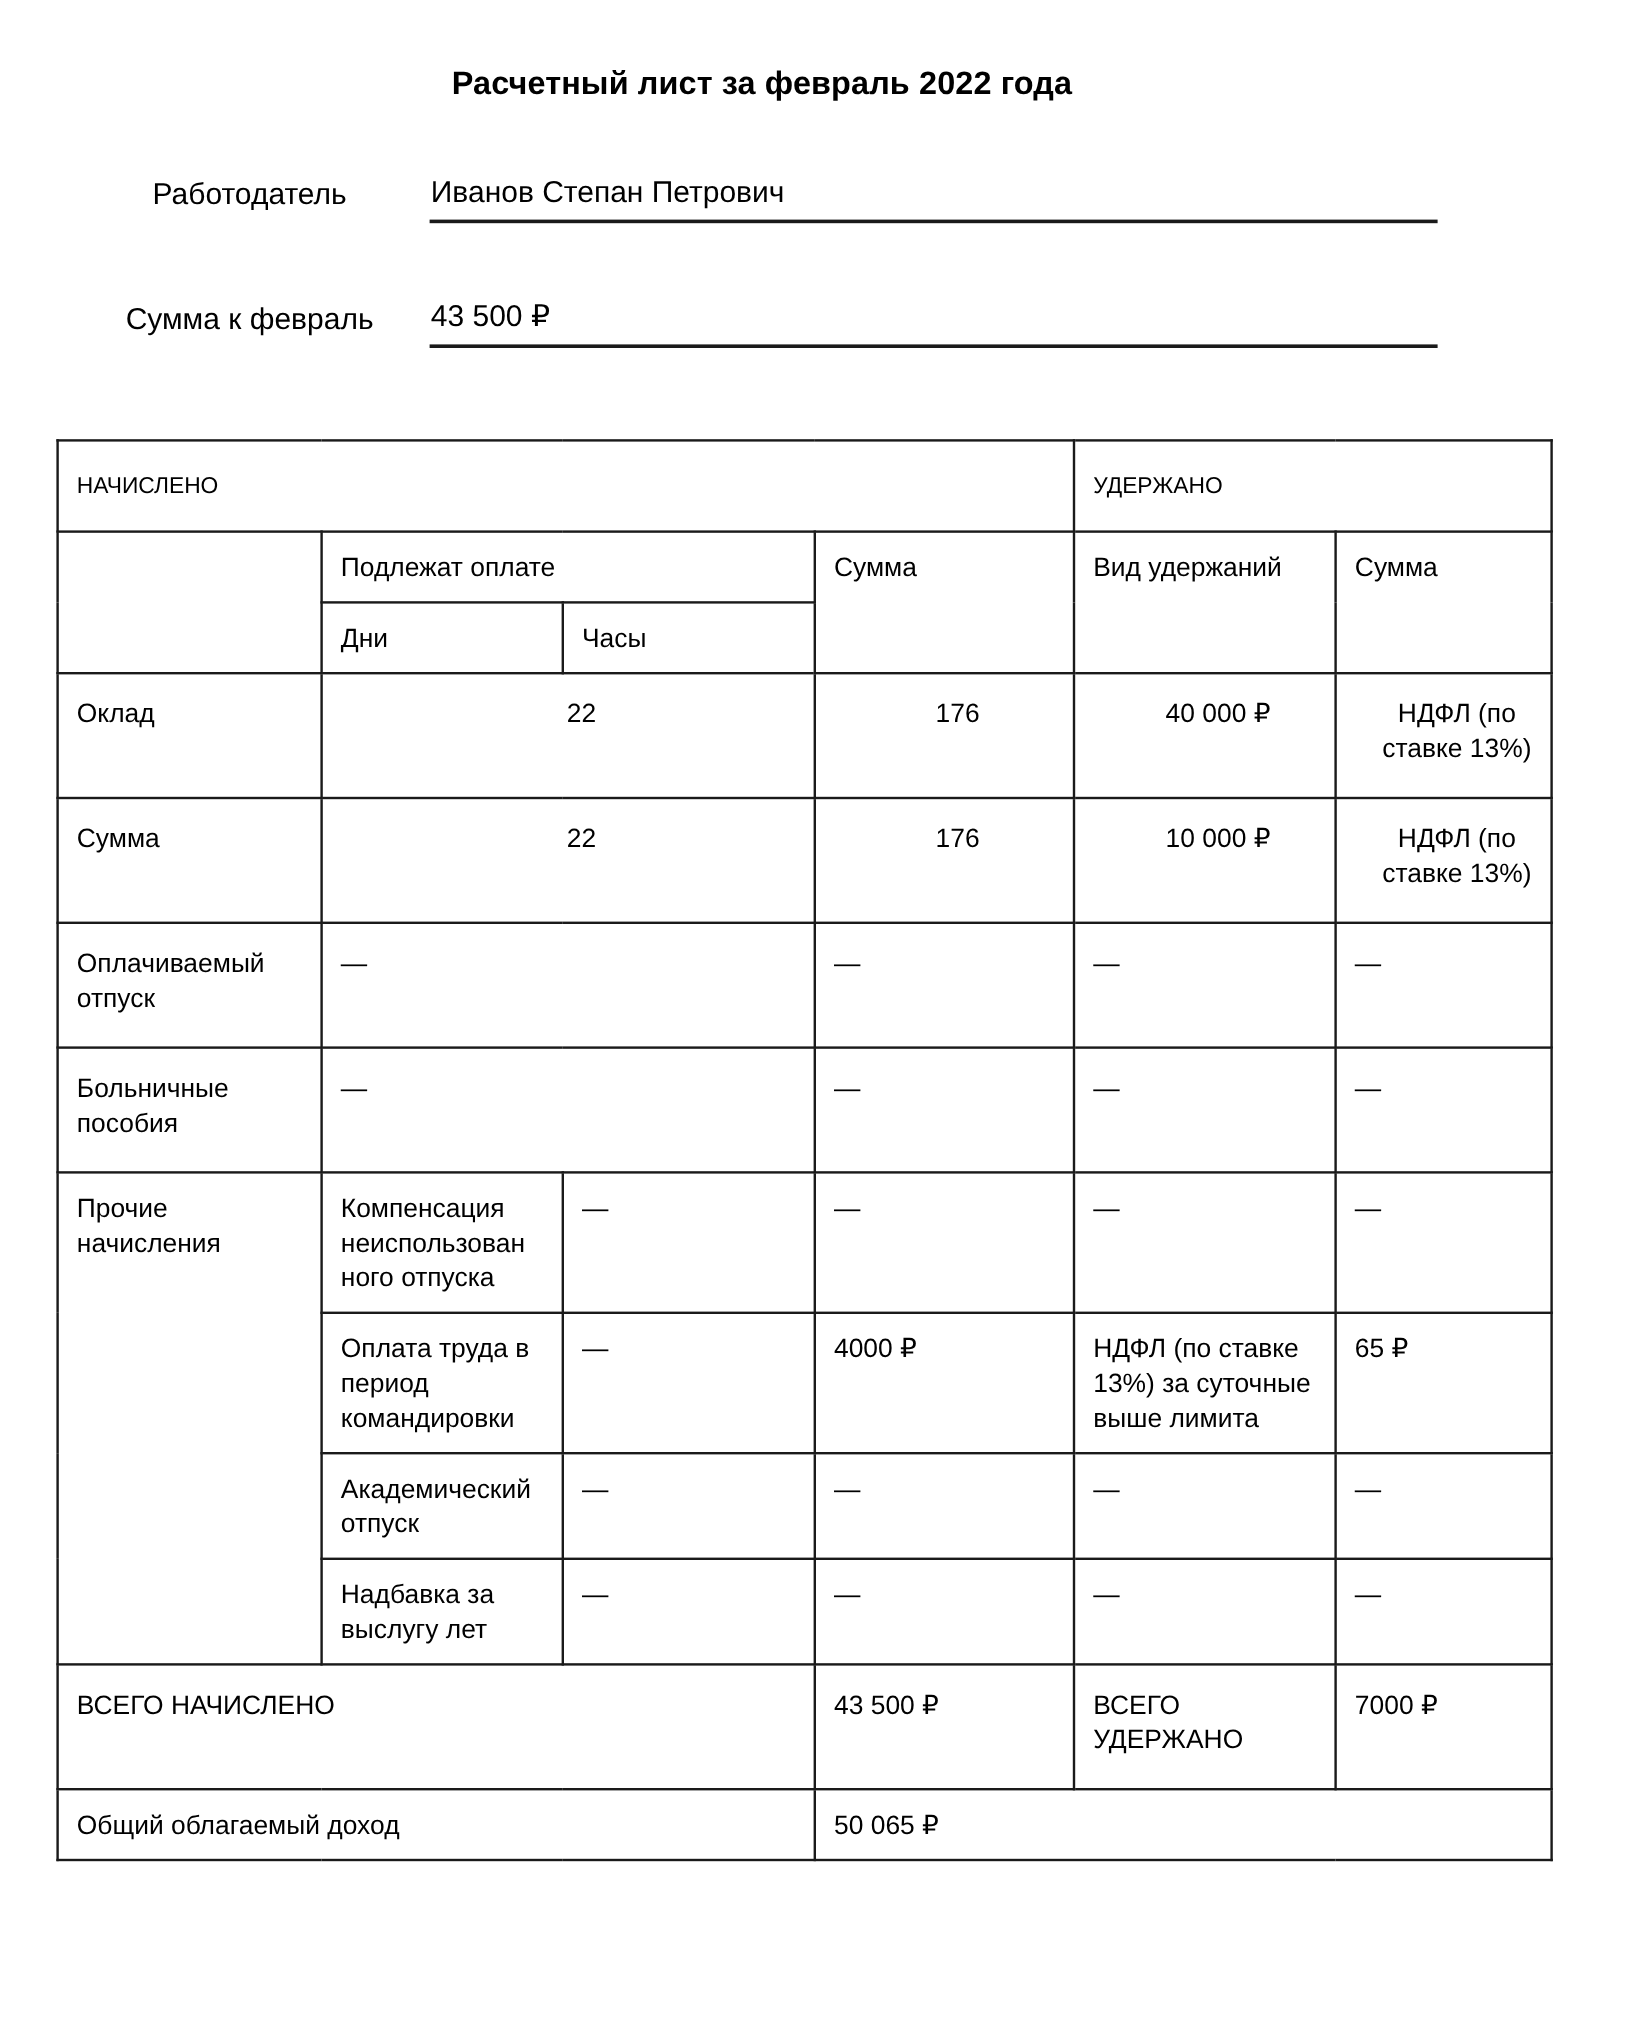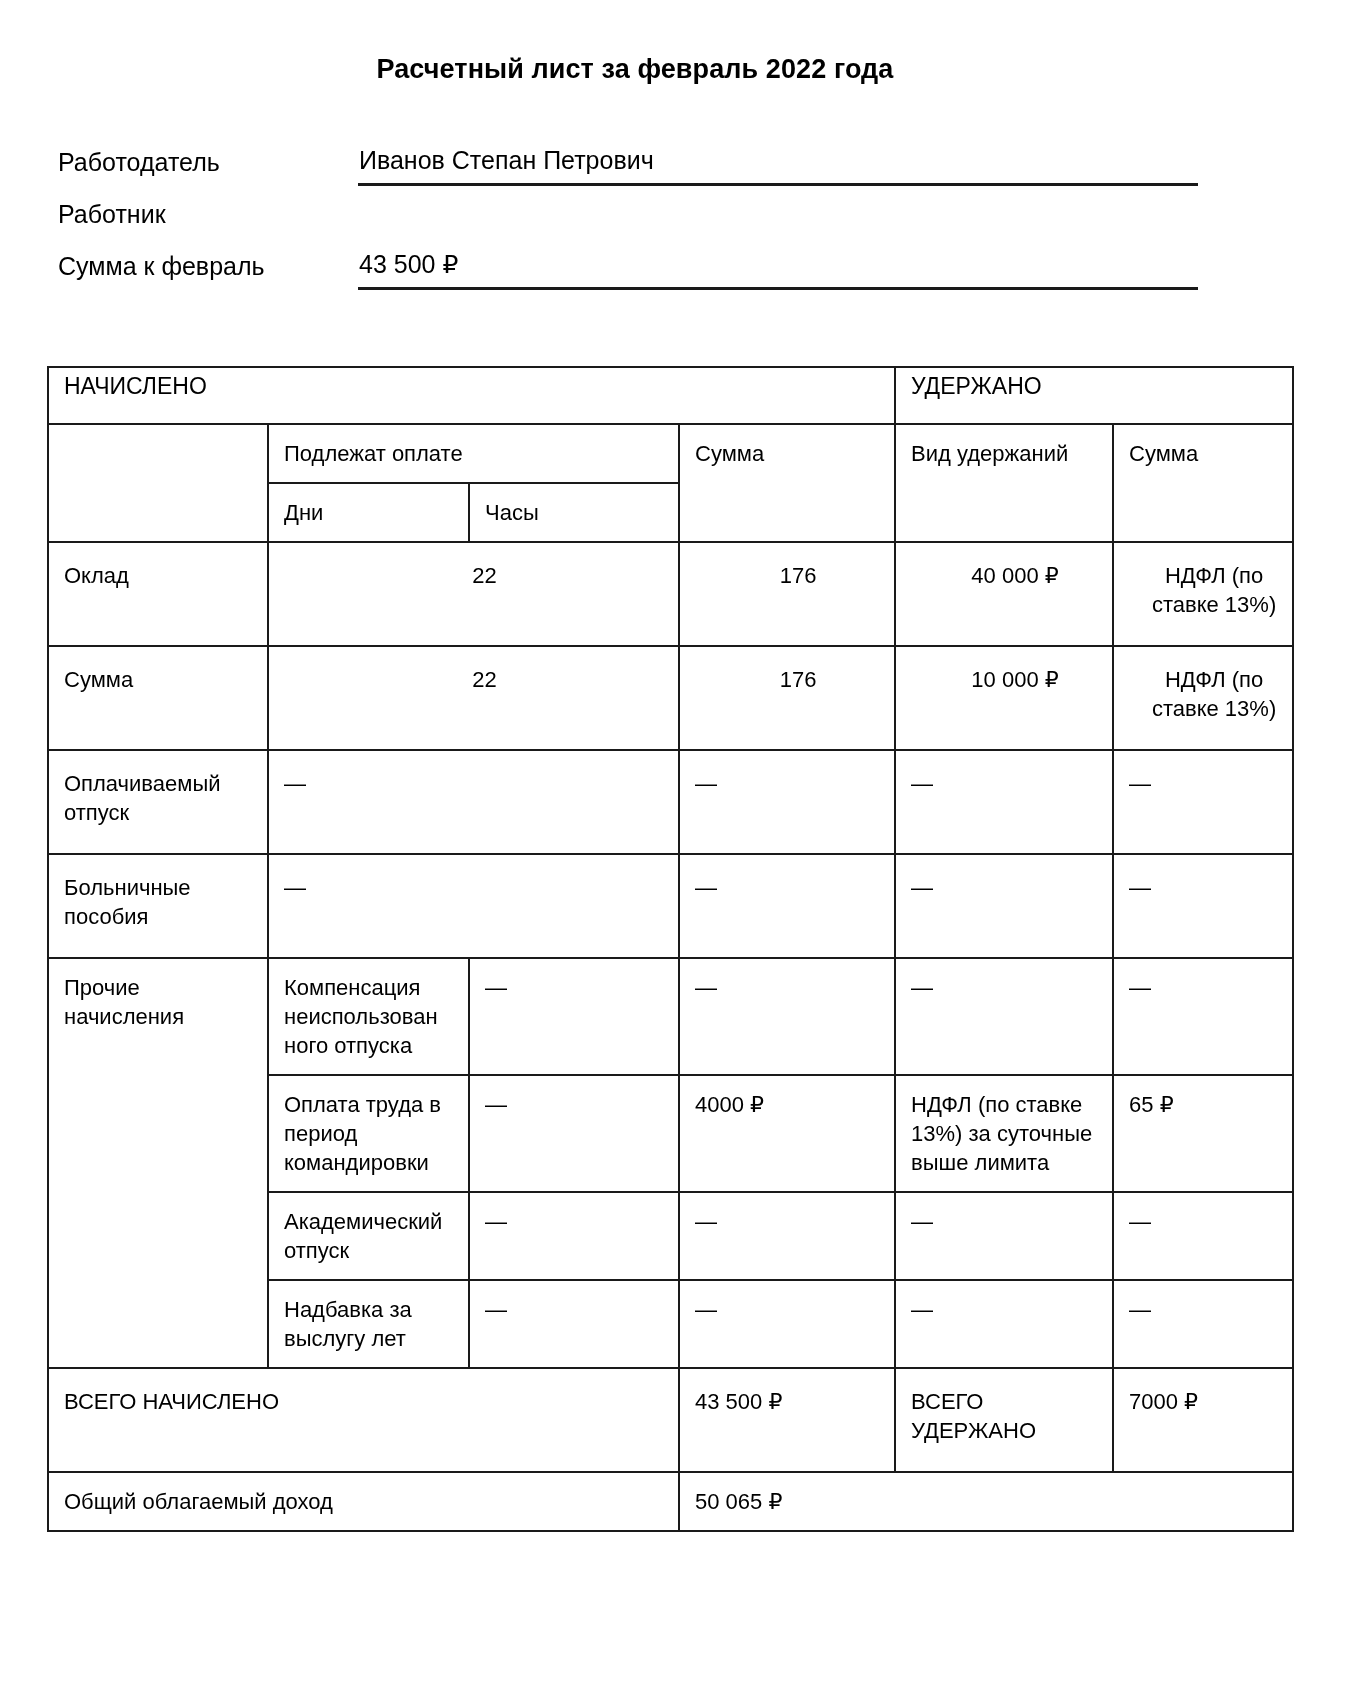--- a/index.html
+++ b/index.html
@@ -47,20 +47,21 @@
     display: flex;
     align-items: flex-end;
     height: 52px;
   }
   .meta-label {
     width: 300px;
     flex: 0 0 300px;
     font-size: 25px;
     line-height: 30px;
     padding-bottom: 9px;
+    text-align: center;
   }
   .meta-value-wrap {
     flex: 1 1 auto;
     border-bottom: 3px solid #1a1a1a;
     padding-bottom: 8px;
     padding-left: 1px;
     margin-top: 48px;
   }
   .meta-value {
     font-size: 25px;
@@ -88,22 +89,22 @@
   .c-name   { width: 220px; }
   .c-sub    { width: 201px; }
   .c-days   { width: 210px; }
   .c-hours  { width: 216px; }
   .c-type   { width: 218px; }
   .c-ded    { width: 180px; }
 
   td.center { text-align: center; padding-left: 36px; }
 
   .bighead td {
-    font-size: 23px;
-    padding-top: 4px;
+    font-size: 19px;
+    padding-top: 23px;
     padding-bottom: 22px;
   }
   .rowtall td { padding-top: 18px; padding-bottom: 26px; }
 </style>
 </head>
 <body>
 
 <div class="page">
 
   <div class="doc-title">Расчетный лист за февраль 2022 года</div>
@@ -111,21 +112,20 @@
   <div class="meta">
 
     <div class="meta-row">
       <div class="meta-label">Работодатель</div>
       <div class="meta-value-wrap">
         <span class="meta-value">Иванов Степан Петрович</span>
       </div>
     </div>
 
     <div class="meta-row">
-      <div class="meta-label">Работник</div>
     </div>
 
     <div class="meta-row">
       <div class="meta-label">Сумма к февраль</div>
       <div class="meta-value-wrap">
         <span class="meta-value">43 500 ₽</span>
       </div>
     </div>
 
   </div>

